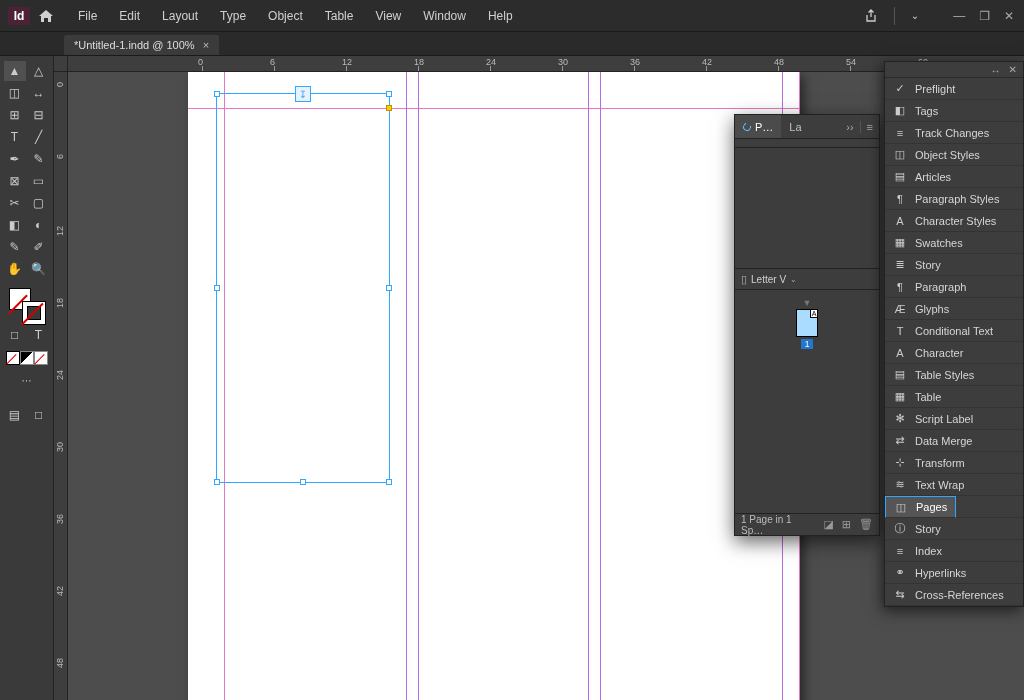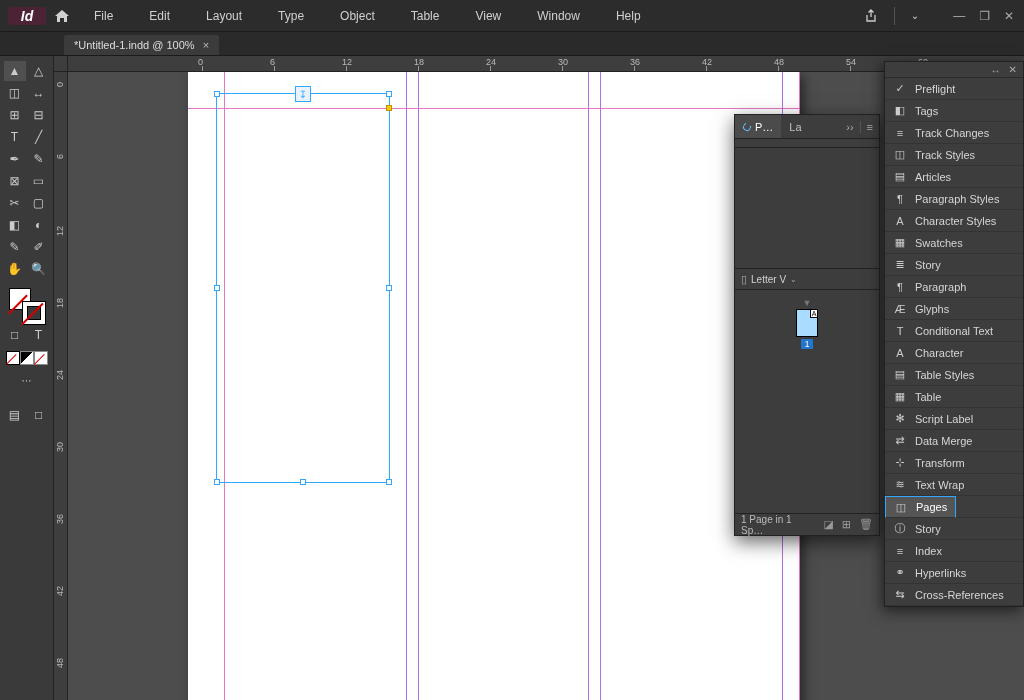--- a/index.html
+++ b/index.html
@@ -1,21 +1,21 @@
 <!DOCTYPE html>
 <html><head>
 <meta charset="utf-8">
 <style>
   * { margin:0; padding:0; box-sizing:border-box; font-family:"Segoe UI",Tahoma,sans-serif; }
   html,body { width:1024px; height:700px; background:#303030; overflow:hidden; color:#ccc; font-size:11px; user-select:none; }
   
   .titlebar { height:32px; background:#2c2c2c; display:flex; align-items:center; border-bottom:1px solid #1a1a1a; }
-  .titlebar .app-badge { width:38px; height:18px; margin:0 8px; background:#4c2336; color:#fff; font-weight:bold; font-size:14px; display:flex; align-items:center; justify-content:center; border-radius:2px;font-style:italic; }
+  .titlebar .app-badge { width:22px; height:18px; margin:0 8px; background:#4c2336; color:#fff; font-weight:bold; font-size:12px; display:flex; align-items:center; justify-content:center; border-radius:2px; }
   .titlebar .home-icn { width:22px; text-align:center; color:#d0d0d0; font-size:14px; margin-right:8px; }
-  .menu { display:flex; gap:16px; }
+  .menu { display:flex; gap:2px; }
   .menu span { padding:4px 10px; color:#d0d0d0; font-size:12px; border-radius:2px; cursor:default; }
   .titlebar .spacer { flex:1; }
   .titlebar .right-controls { display:flex; align-items:center; gap:16px; padding-right:10px; color:#bbb; font-size:13px; }
   .win-btns { display:flex; gap:14px; margin-left:18px; color:#aaa; font-size:12px; }
   
   .doctabs { height:24px; background:#2a2a2a; display:flex; align-items:flex-end; padding-left:64px; border-bottom:1px solid #1a1a1a; }
   .doctab { background:#3b3b3b; color:#ddd; font-size:11px; padding:4px 10px; border-top-left-radius:2px; border-top-right-radius:2px; display:flex; align-items:center; gap:8px; }
   .doctab .x { color:#bbb; }
   
   .stage { position:relative; height:calc(700px - 32px - 24px); display:flex; background:#4b4b4b; }
@@ -320,21 +320,21 @@
       <div class="rp-item">
         <span class="icn">◧</span>
         <span>Tags</span>
       </div>
       <div class="rp-item">
         <span class="icn">≡</span>
         <span>Track Changes</span>
       </div>
       <div class="rp-item">
         <span class="icn">◫</span>
-        <span>Track Styles</span>
+        <span>Object Styles</span>
       </div>
       <div class="rp-item">
         <span class="icn">▤</span>
         <span>Articles</span>
       </div>
       <div class="rp-item">
         <span class="icn">¶</span>
         <span>Paragraph Styles</span>
       </div>
       <div class="rp-item">

